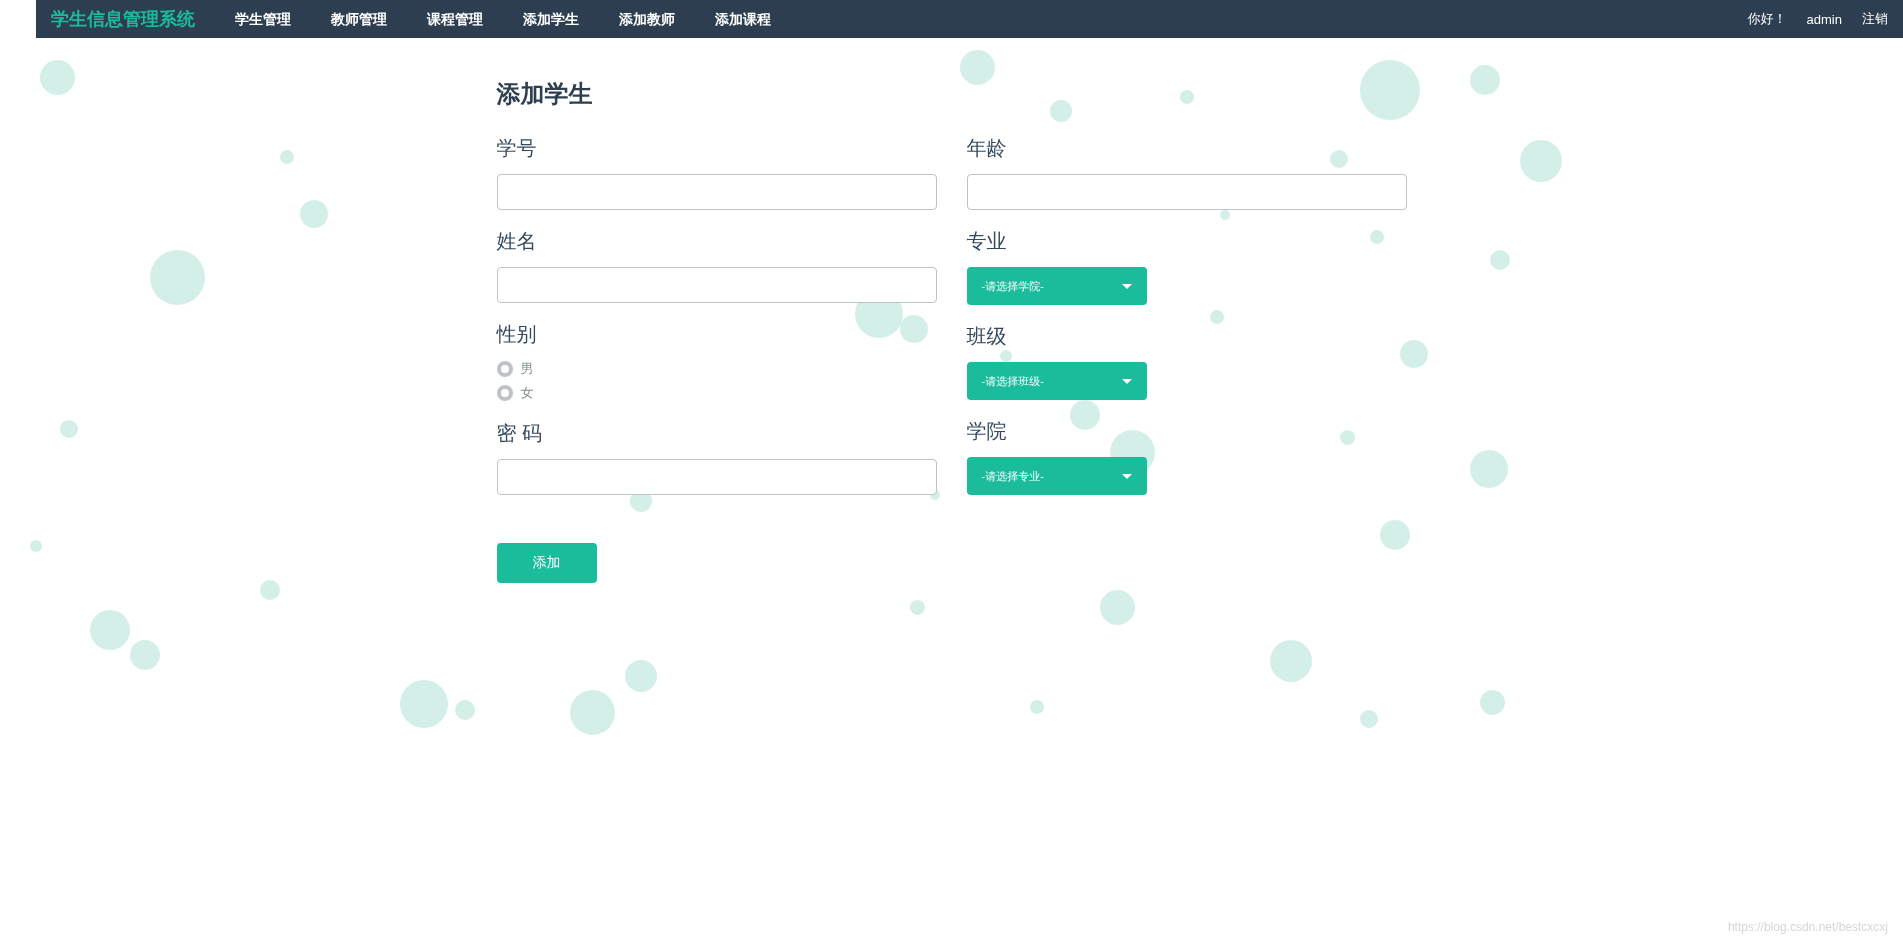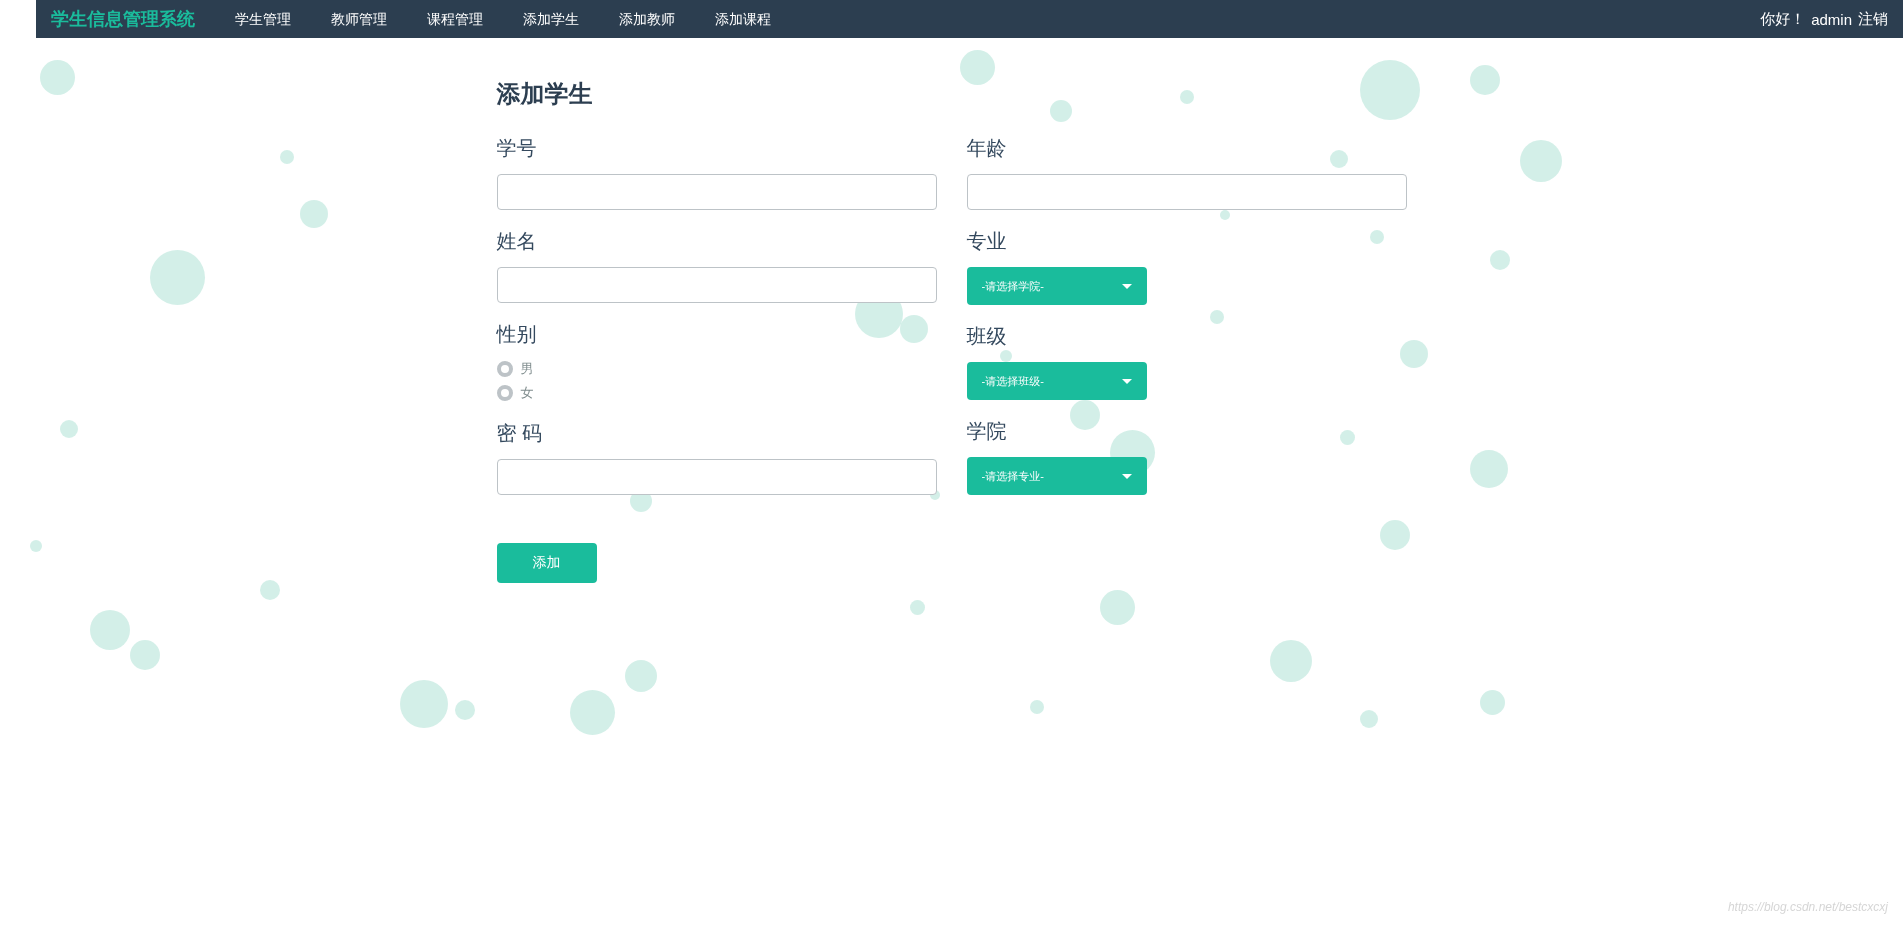--- a/index.html
+++ b/index.html
@@ -47,29 +47,29 @@
     .nav-items {
       display: flex;
       list-style: none;
     }
     .nav-item {
       color: #ffffff;
       font-size: 14px;
       padding: 0 20px;
       cursor: pointer;
       line-height: 38px;
-      font-weight: normal;
+      font-weight: bold;
     }
     .nav-right {
       margin-left: auto;
       color: #ffffff;
-      font-size: 15px;
+      font-size: 13px;
       display: flex;
       align-items: center;
-      gap: 6px;
+      gap: 20px;
     }
     .nav-right span, .nav-right a {
       color: #ffffff;
       text-decoration: none;
     }
     .container {
       position: relative;
       z-index: 5;
       max-width: 940px;
       margin: 0 auto;
@@ -155,26 +155,25 @@
       border: none;
       border-radius: 4px;
       height: 40px;
       width: 100px;
       font-size: 14px;
       cursor: pointer;
       margin-top: 30px;
     }
     .watermark {
       position: absolute;
-      bottom: 24px;
+      bottom: 4px;
       right: 15px;
       color: rgba(150,150,150,0.4);
       font-size: 12px;
       z-index: 1;
-      font-style: italic;
     }
   </style>
 </head>
 <body>
 
 <div class="bg-bubbles">
   <div class="bubble" style="top:60px;left:40px;width:35px;height:35px;"></div>
   <div class="bubble" style="top:150px;left:280px;width:14px;height:14px;"></div>
   <div class="bubble" style="top:200px;left:300px;width:28px;height:28px;"></div>
   <div class="bubble" style="top:250px;left:150px;width:55px;height:55px;"></div>

